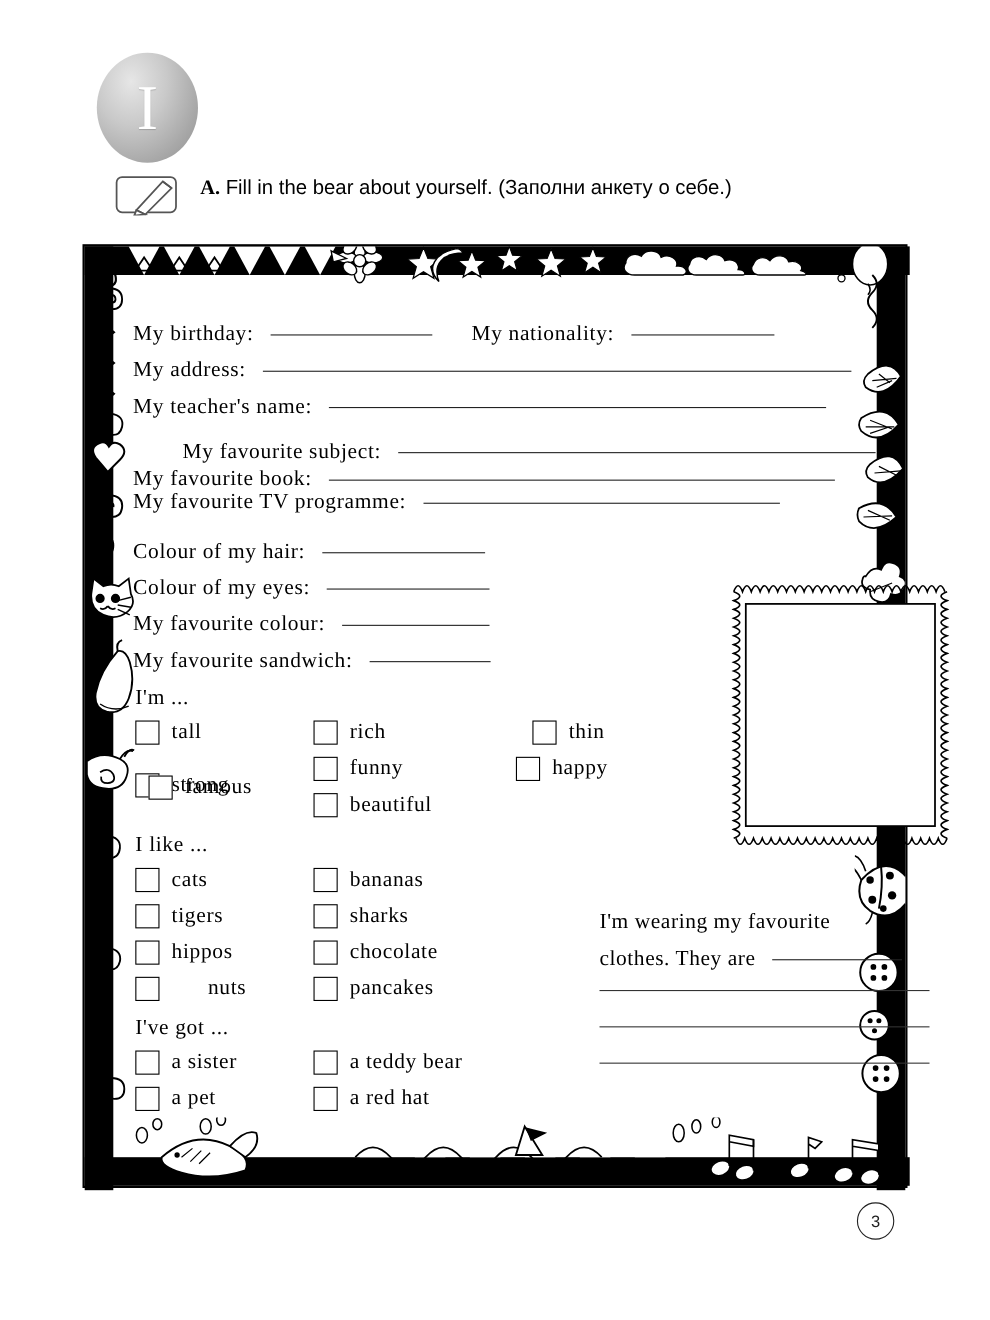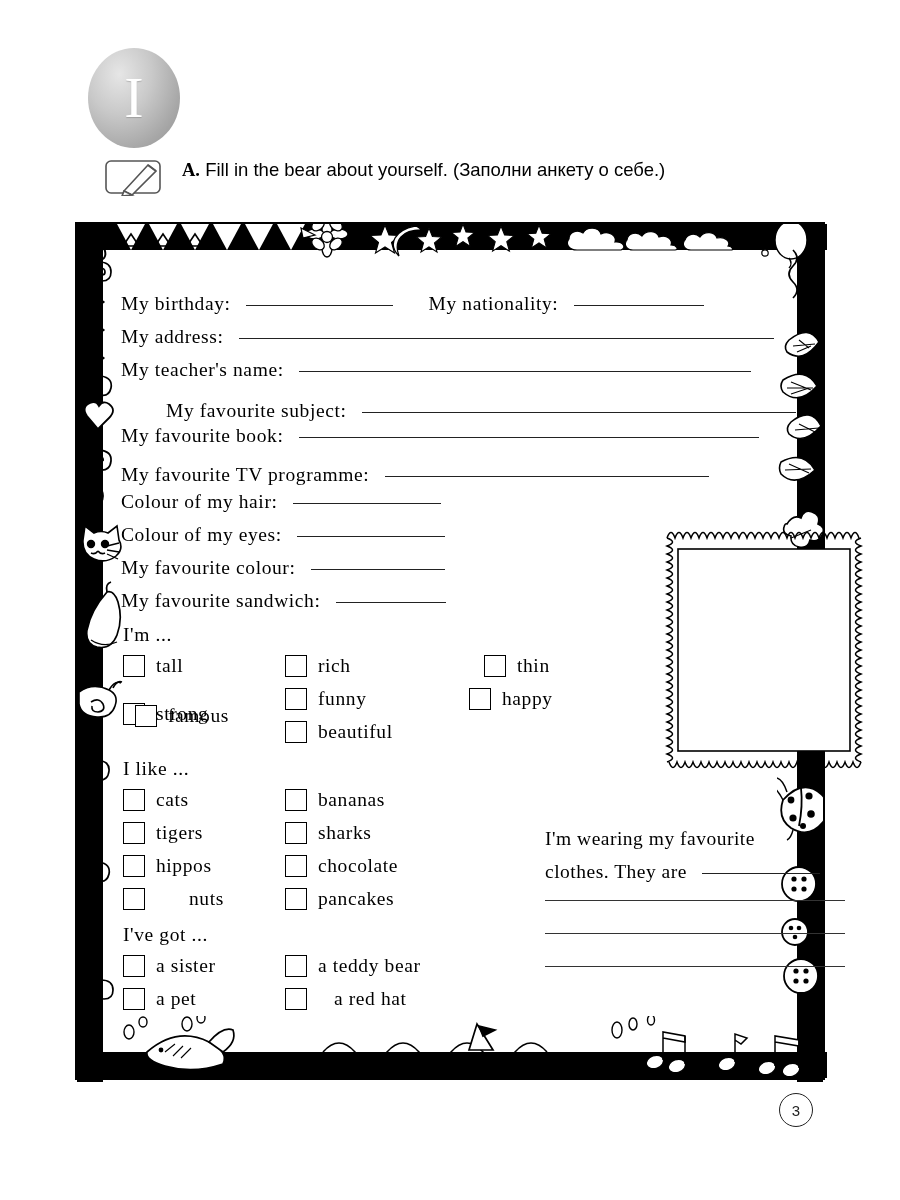--- a/index.html
+++ b/index.html
@@ -388,21 +388,21 @@
     <div class="frow" style="top:148px;margin-left:45px;">
       <span class="lab">My favourite subject:</span>
       <span class="rule" style="width:434px;margin-left:10px;"></span>
     </div>
 
     <div class="frow" style="top:173px;">
       <span class="lab">My favourite book:</span>
       <span class="rule" style="width:460px;margin-left:10px;"></span>
     </div>
 
-    <div class="frow" style="top:212px;">
+    <div class="frow" style="top:194px;">
       <span class="lab">My favourite TV programme:</span>
       <span class="rule" style="width:324px;margin-left:10px;"></span>
     </div>
 
     <div class="frow" style="top:239px;">
       <span class="lab">Colour of my hair:</span>
       <span class="rule" style="width:148px;margin-left:10px;"></span>
     </div>
 
     <div class="frow" style="top:272px;">
@@ -501,21 +501,21 @@
       </div>
     <div class="cbrow" style="top:736px;left:2px;">
         <span class="cbox"></span>
         <span>a pet</span>
       </div>
 
     <div class="cbrow" style="top:703px;left:164px;">
         <span class="cbox"></span>
         <span>a teddy bear</span>
       </div>
-    <div class="cbrow" style="top:736px;left:164px;gap:16px;">
+    <div class="cbrow" style="top:736px;left:164px;">
         <span class="cbox"></span>
         <span>a red hat</span>
       </div>
 
     <div id="wearing">
       <div>I'm wearing my favourite</div>
       <div>
         <span>clothes. They are</span>
         <span class="rule" style="width:118px;margin-left:10px;"></span>
       </div>

